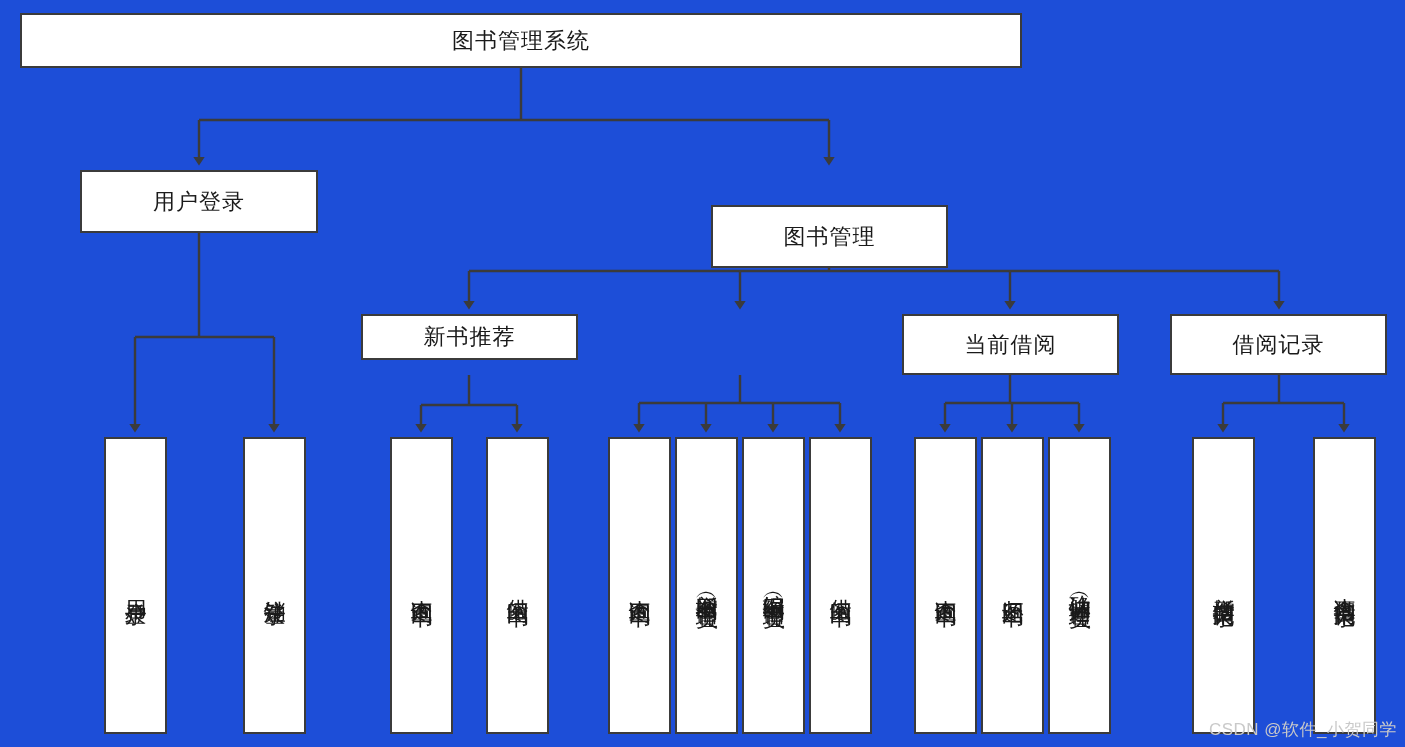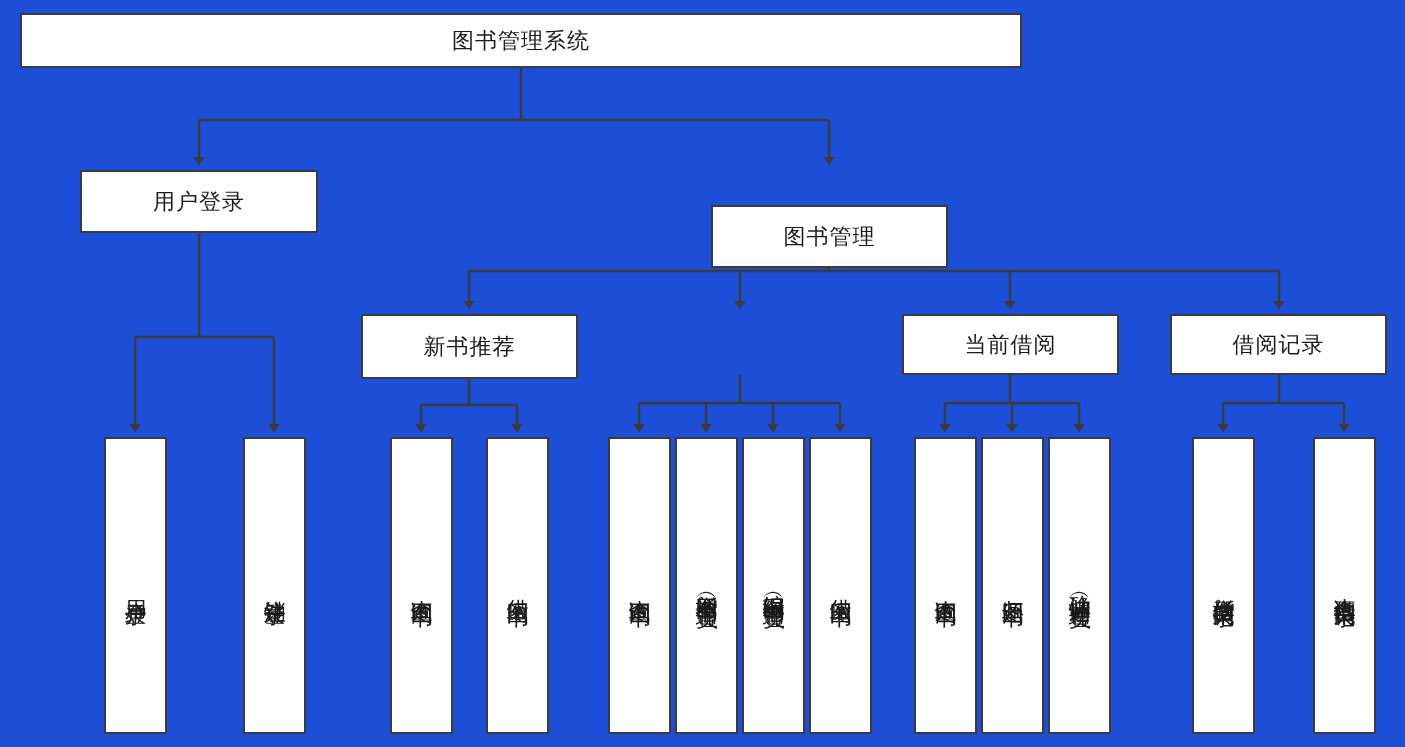--- a/index.html
+++ b/index.html
@@ -130,21 +130,21 @@
     <span class="node-label">图书管理系统</span>
   </div>
 
   <div class="node-box horizontal" style="left:80px; top:170px; width:238px; height:63px;">
     <span class="node-label">用户登录</span>
   </div>
   <div class="node-box horizontal" style="left:711px; top:170px; width:237px; height:63px;margin-top:35px;">
     <span class="node-label">图书管理</span>
   </div>
 
-  <div class="node-box horizontal" style="left:361px; top:314px; width:217px; height:65px;text-align:center;">
+  <div class="node-box horizontal" style="left:361px; top:314px; width:217px; height:46px;text-align:center;">
     <span class="node-label">新书推荐</span>
   </div>
   <div class="node-box horizontal" style="left:902px; top:314px; width:217px; height:61px;justify-content:center;">
     <span class="node-label">当前借阅</span>
   </div>
   <div class="node-box horizontal" style="left:1170px; top:314px; width:217px; height:61px;">
     <span class="node-label">借阅记录</span>
   </div>
 
   <div class="node-box vertical" style="left:104px; top:437px; width:63px; height:297px;">
@@ -184,13 +184,14 @@
     <span class="node-label">确认归还（管理员）</span>
   </div>
 
   <div class="node-box vertical" style="left:1192px; top:437px; width:63px; height:297px;">
     <span class="node-label">新增借阅记录</span>
   </div>
   <div class="node-box vertical" style="left:1313px; top:437px; width:63px; height:297px;">
     <span class="node-label">查询借阅记录</span>
   </div>
 
+  <div id="watermark">CSDN @软件_小贺同学</div>
 </div>
 
 </body></html>

